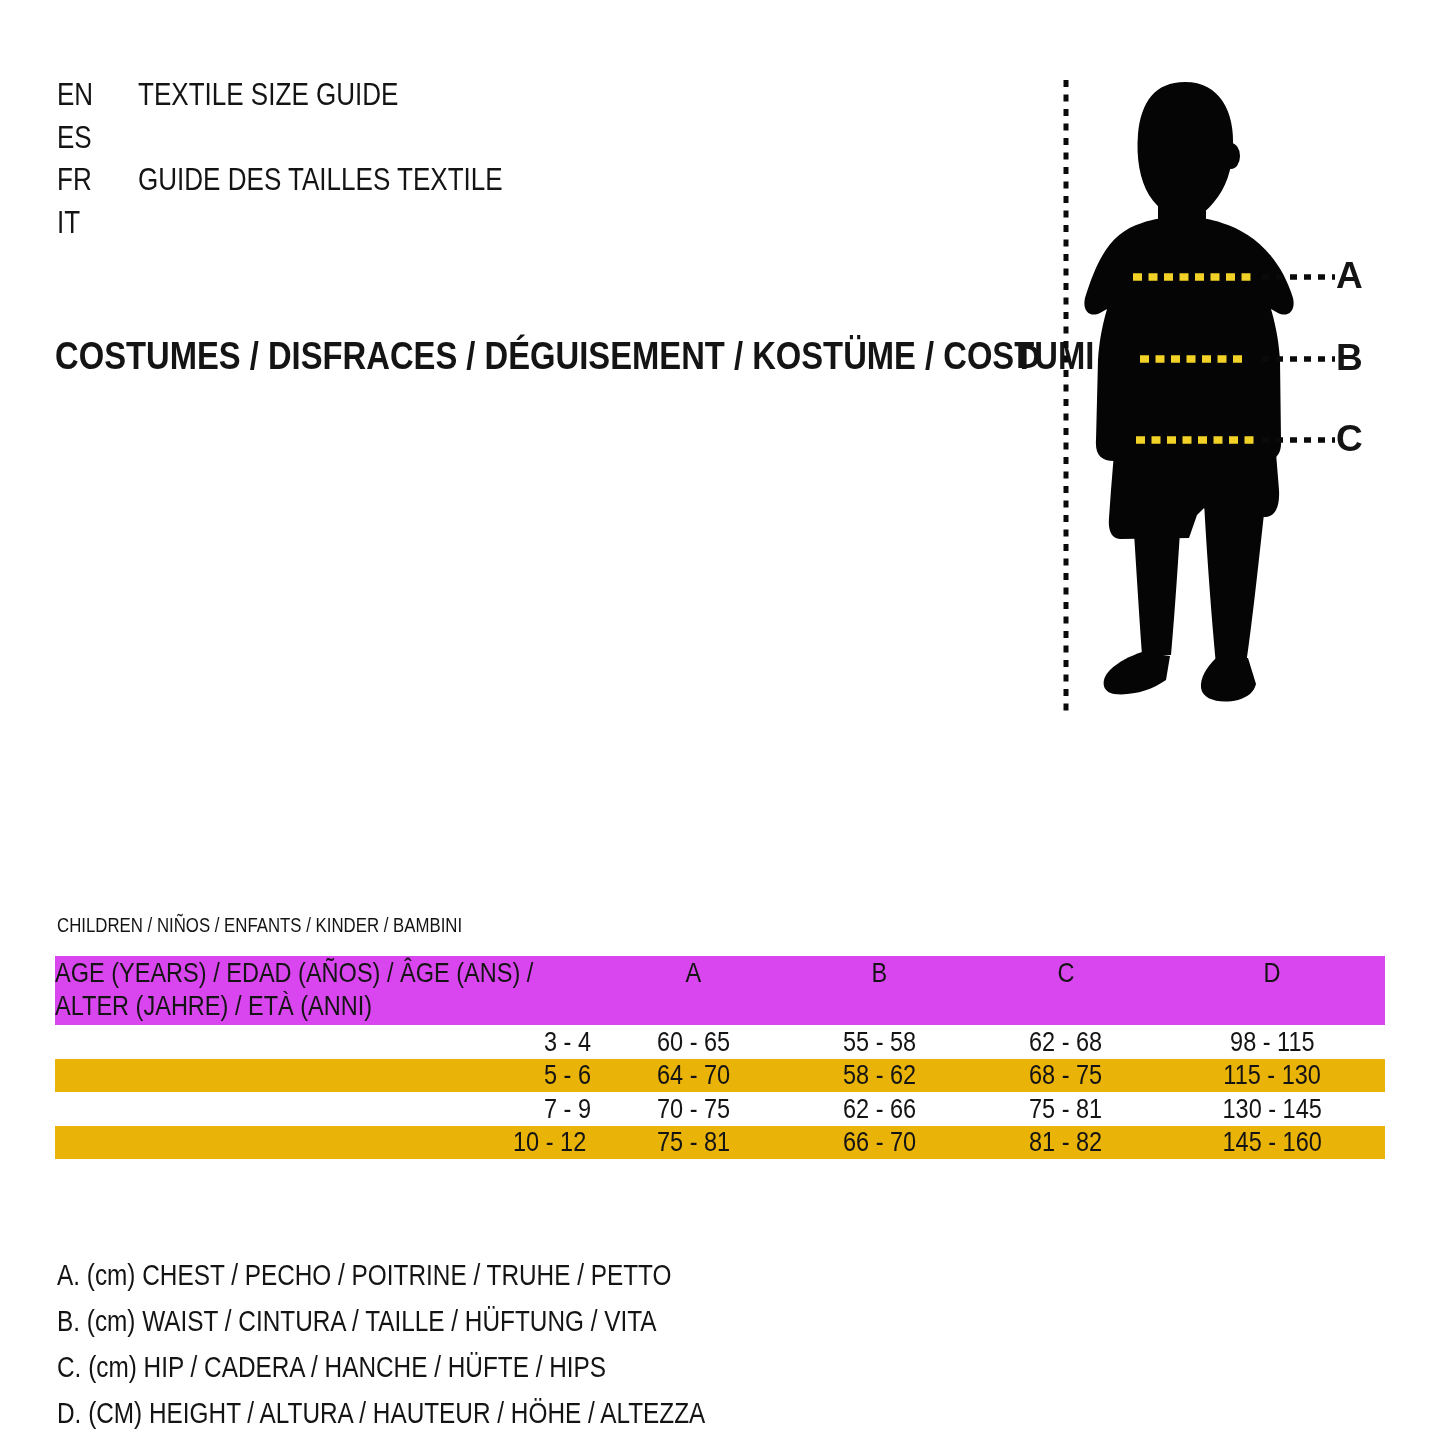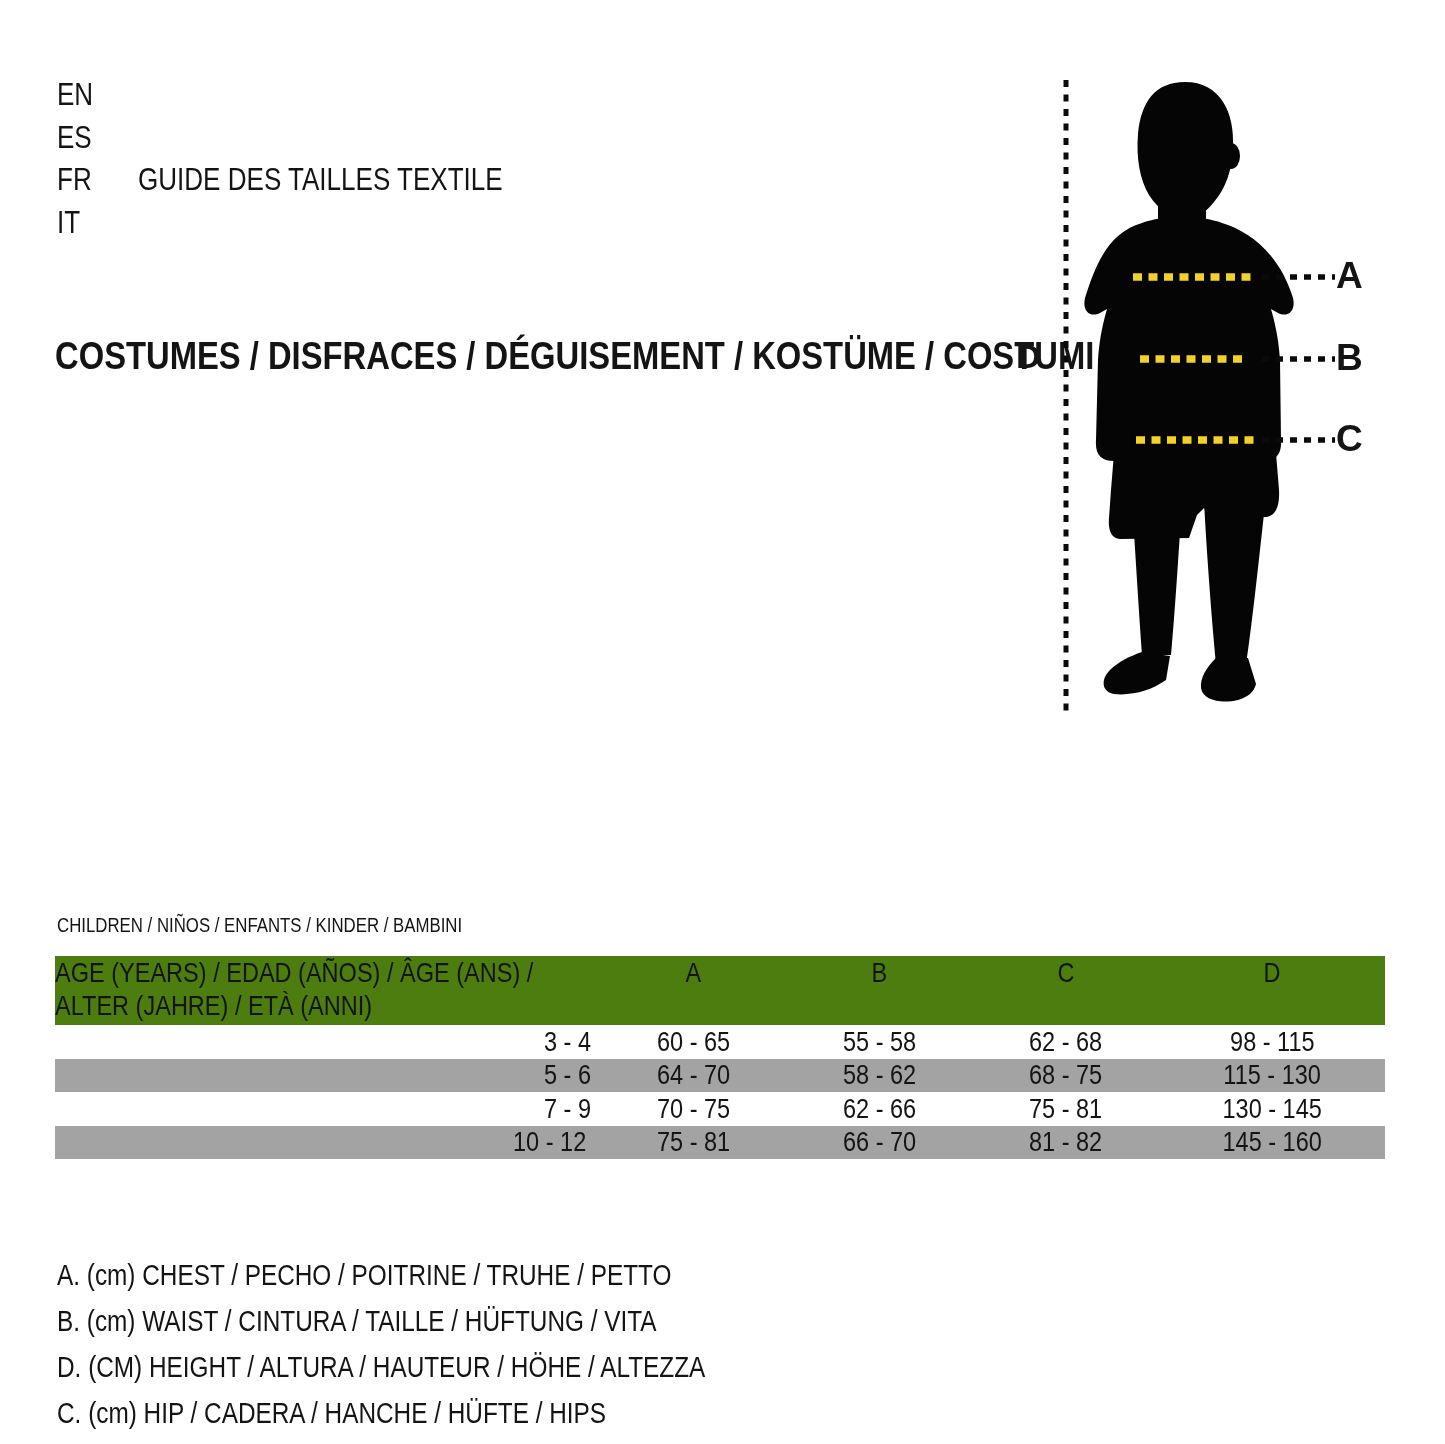--- a/index.html
+++ b/index.html
@@ -26,39 +26,40 @@
   .mlabel{position:absolute;font-weight:bold;font-size:37px;line-height:40px;}
   .mlabel-a{left:346px;top:196px;}
   .mlabel-b{left:346px;top:278px;}
   .mlabel-c{left:346px;top:359px;}
   .mlabel-d{left:26px;top:276px;font-size:34px;}
 
   
   .section-title{position:absolute;left:57px;top:908px;margin:0;font-size:20px;font-weight:normal;line-height:34px;}
   table.size-table{position:absolute;left:55px;top:956px;width:1330px;border-collapse:collapse;table-layout:fixed;}
   table.size-table th,table.size-table td{padding:0;font-weight:normal;}
-  thead th{background:#4d7c0f;vertical-align:top;height:69px;}
+  thead th{background:#d946ef;vertical-align:top;height:69px;}
   th.age-th{text-align:left;padding:3px 0 0 6px;font-size:28px;line-height:33px;}
   th.col-th{text-align:center;padding-top:3px;font-size:28px;line-height:33px;}
   tbody td{height:33.5px;font-size:28px;text-align:center;vertical-align:middle;}
   tbody td.age-td{text-align:right;padding-left:6px;}
-  tbody tr.alt{background:#a3a3a3;}
+  tbody tr.alt{background:#eab308;}
 
   
   .legend{position:absolute;left:57px;top:1257px;}
   .legend-line{height:46px;font-size:29px;line-height:36px;}
 </style>
 </head>
 <body>
 
 <div class="canvas">
 
   <div class="lang-block">
     <div class="lang-row">
       <span class="lang-code"><span class="cx">EN</span></span>
+      <span class="lang-title"><span class="cx">TEXTILE SIZE GUIDE</span></span>
     </div>
     <div class="lang-row">
       <span class="lang-code"><span class="cx">ES</span></span>
     </div>
     <div class="lang-row">
       <span class="lang-code"><span class="cx">FR</span></span>
       <span class="lang-title"><span class="cx">GUIDE DES TAILLES TEXTILE</span></span>
     </div>
     <div class="lang-row">
       <span class="lang-code"><span class="cx">IT</span></span>
@@ -180,17 +181,17 @@
         <td><span class="cxc">66 - 70</span></td>
         <td><span class="cxc">81 - 82</span></td>
         <td><span class="cxc">145 - 160</span></td>
       </tr>
     </tbody>
   </table>
 
   <div class="legend">
     <div class="legend-line"><span class="cx">A. (cm) CHEST / PECHO / POITRINE / TRUHE / PETTO</span></div>
     <div class="legend-line"><span class="cx">B. (cm) WAIST / CINTURA / TAILLE / HÜFTUNG / VITA</span></div>
+    <div class="legend-line"><span class="cx">C. (cm) HIP / CADERA / HANCHE / HÜFTE / HIPS</span></div>
     <div class="legend-line"><span class="cx">D. (CM) HEIGHT / ALTURA / HAUTEUR / HÖHE / ALTEZZA</span></div>
-    <div class="legend-line"><span class="cx">C. (cm) HIP / CADERA / HANCHE / HÜFTE / HIPS</span></div>
   </div>
 
 </div>
 
 </body></html>

